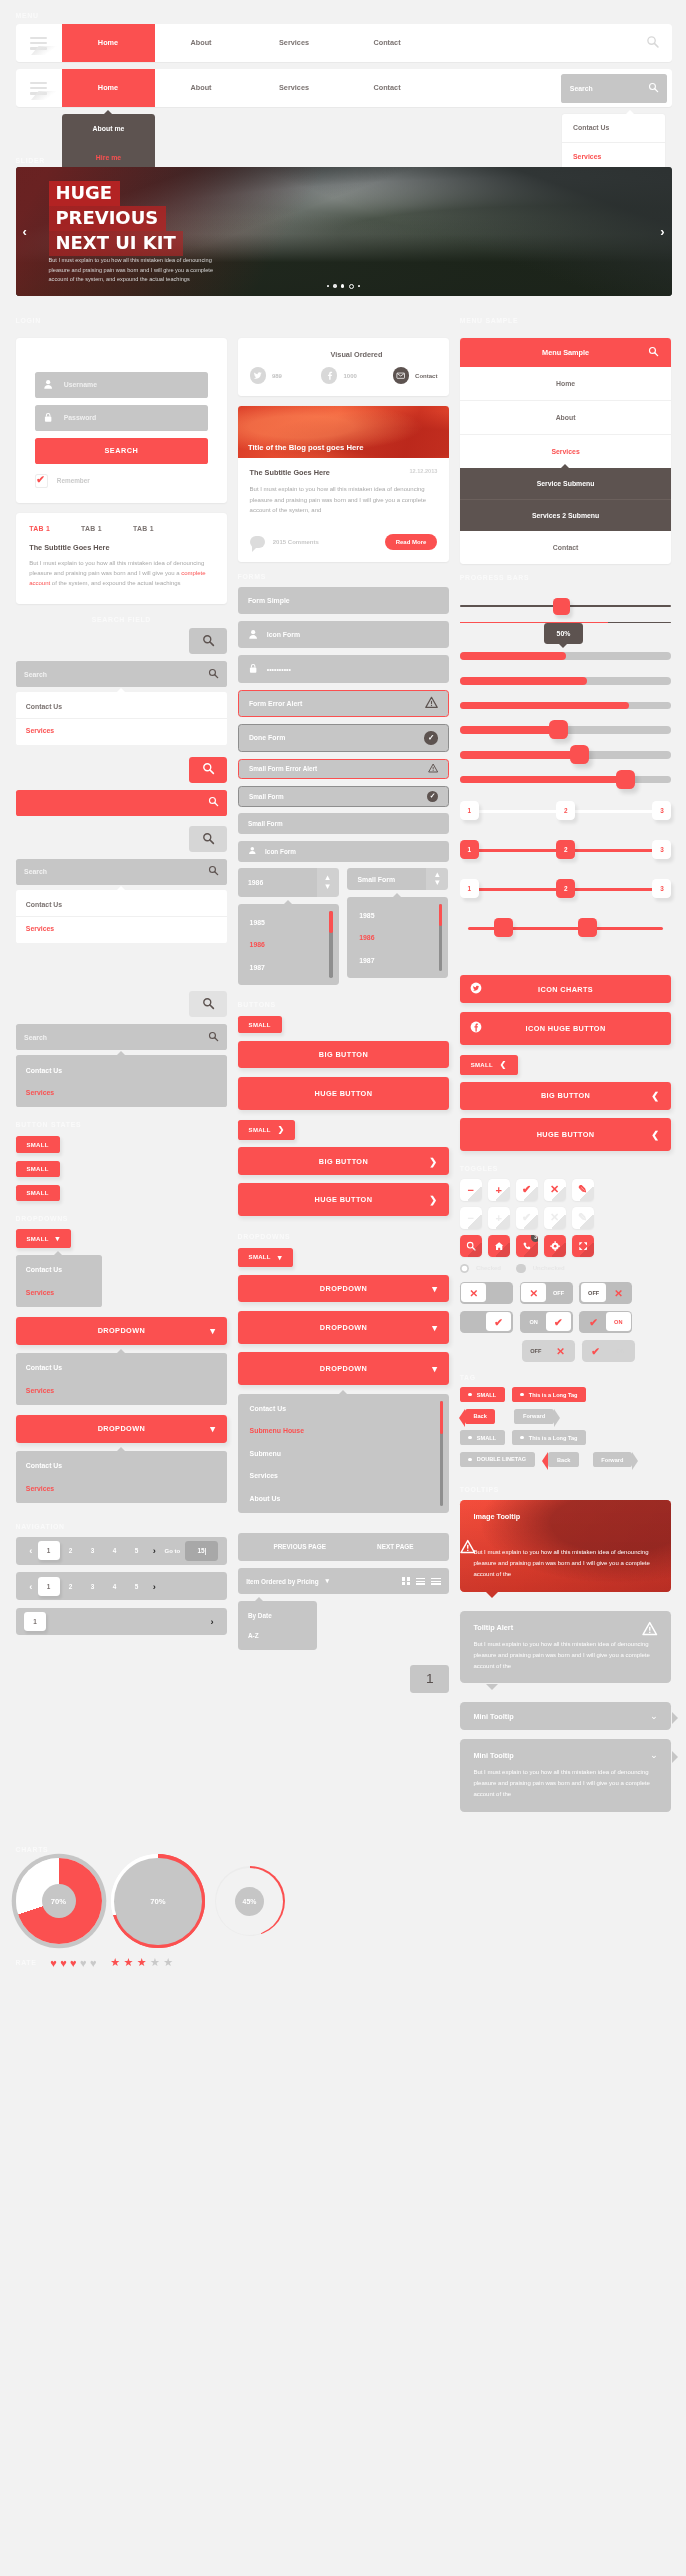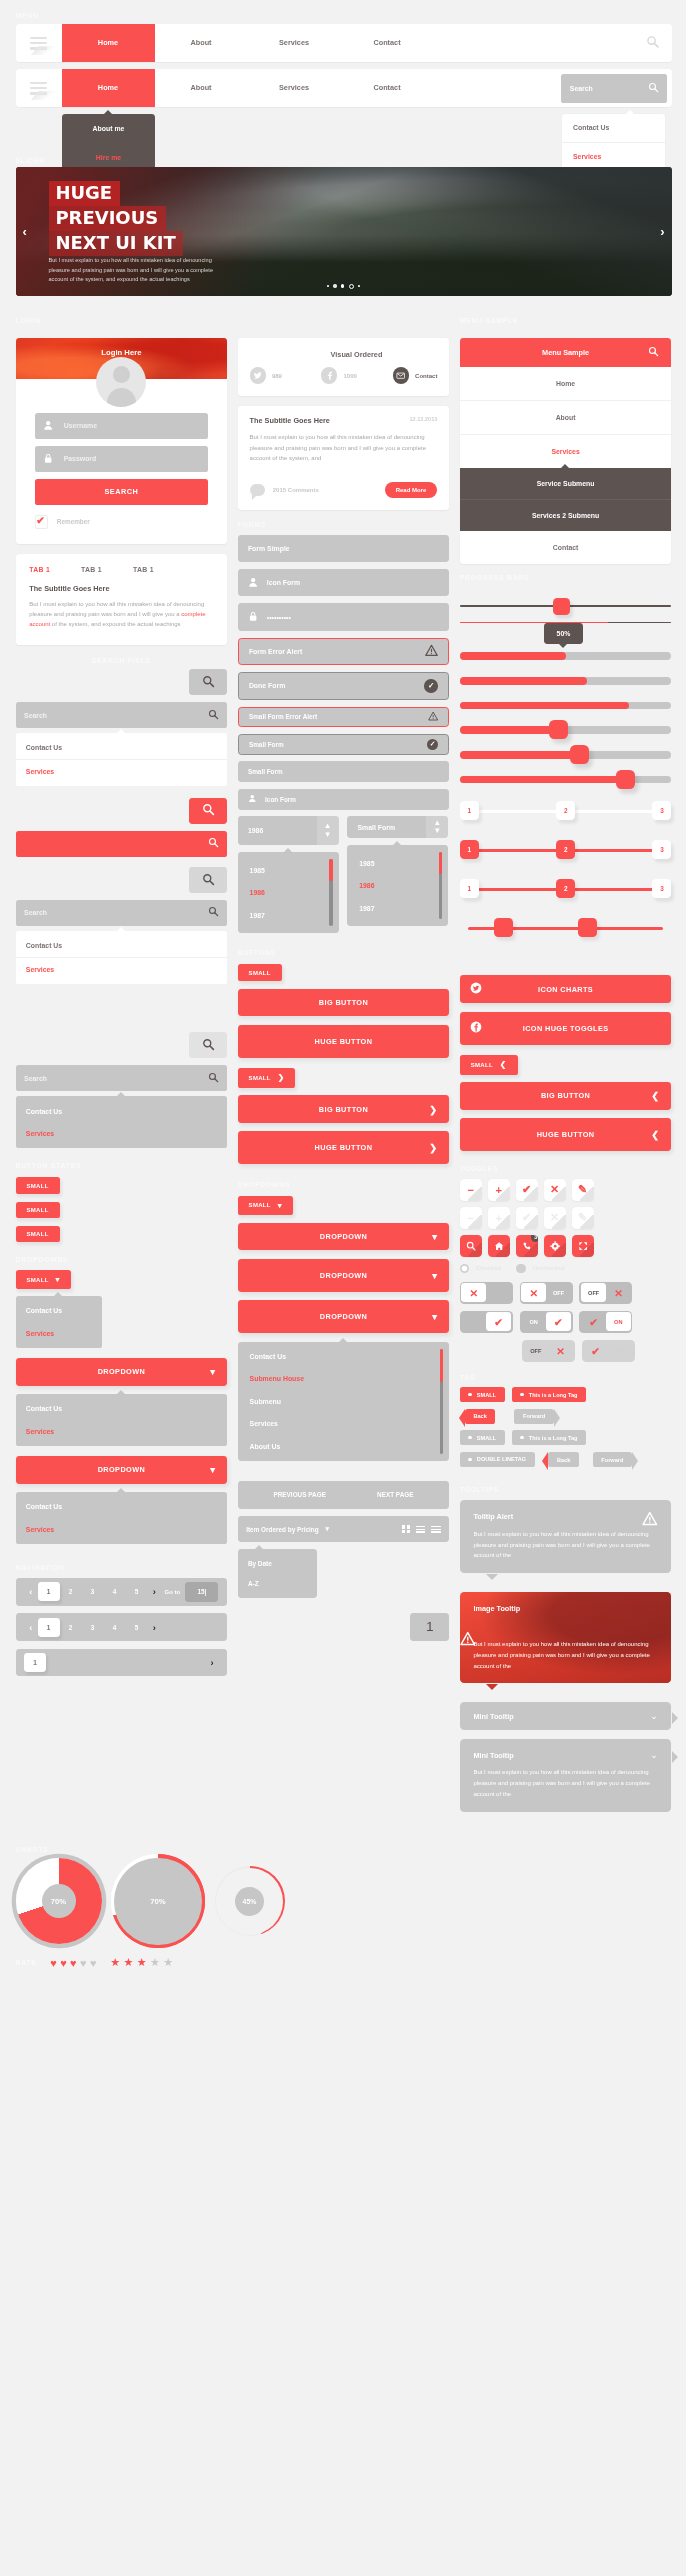--- a/index.html
+++ b/index.html
@@ -456,27 +456,20 @@
     <div class="col">
         <div class="sec-label tiny">MENU SAMPLE</div>
       </div>
   </div>
 
   <div class="cols">
 
     <div class="col">
 
       <div class="card">
-        <div class="lg-head">
-          <div class="t">Login Here</div>
-          <div class="avatar">
-              <div class="head"></div>
-              <div class="body"></div>
-            </div>
-        </div>
         <div class="lg-body">
           <div class="inp">
             <span class="ic">
               <svg width="10.3" height="10.3" viewBox="0 0 16 16">
                   <circle cx="8" cy="5" r="3.3" fill="#fff"></circle>
                   <path d="M2 15c0-3.4 2.7-5.5 6-5.5s6 2.1 6 5.5z" fill="#fff"></path>
                 </svg>
             </span>
             <span class="ph">Username</span>
           </div>
@@ -697,20 +690,23 @@
                   <rect x="1.5" y="3.5" width="13" height="9" rx="1" fill="none" stroke="#fff" stroke-width="1.3"></rect>
                   <path d="M2 4.2l6 4.4 6-4.4" fill="none" stroke="#fff" stroke-width="1.3"></path>
                 </svg>
             </span>
             <span class="ct">Contact</span>
           </div>
         </div>
       </div>
 
       <div class="card">
+        <div class="bl-img">
+          <span class="bl-title">Title of the Blog post goes Here</span>
+        </div>
         <div class="bl-body">
           <div class="bl-sub">The Subtitle Goes Here</div>
           <div class="bl-date">12.12.2013</div>
           <p>But I must explain to you how all this mistaken idea of denouncing pleasure and praising pain was born and I will give you a complete account of the system, and</p>
         </div>
         <div class="bl-foot">
           <span class="bubble"></span>
           <span class="cm">2015 Comments</span>
           <span class="readmore">Read More</span>
         </div>
@@ -998,21 +994,21 @@
         </span>
         <span>ICON CHARTS</span>
       </div>
       <div class="b-big b-huge">
         <span class="lic">
           <svg width="12" height="12" viewBox="0 0 16 16">
               <circle cx="8" cy="8" r="7.2" fill="#fff"></circle>
               <path d="M9 14V8.6h1.4l.22-1.7H9V5.85c0-.49.14-.82.84-.82h.9V3.5a12 12 0 00-1.3-.07c-1.3 0-2.18.79-2.18 2.24v1.25H5.85v1.7h1.41V14z" fill="#fb5050"></path>
             </svg>
         </span>
-        <span>ICON HUGE TOGGLES</span>
+        <span>ICON HUGE BUTTON</span>
       </div>
 
       <div style="margin:10.3px 0 7.7px 0;"><span class="b-small">
             <span>SMALL</span>
             <span class="ric">❮</span>
           </span></div>
       <div class="b-big">
         <span>BIG BUTTON</span>
         <span class="ric">❮</span>
       </div>
@@ -1146,34 +1142,34 @@
       <div style="display:flex;gap:13.7px;align-items:center;">
         <span class="tag grey" style="line-height:6.9px;">
             <i class="dot"></i>
             <span>DOUBLE LINETAG</span>
           </span>
         <span class="tag grey arrowL">Back</span>
         <span class="tag grey arrowR">Forward</span>
       </div>
 
       <div class="sec-label tiny" style="margin:19px 0 6.9px 0;">TOOLTIPS</div>
-      <div class="tt">
-        <h5>Tolltip Alert</h5>
+      <div class="tt img">
+        <h5>Image Tooltip</h5>
         <span class="warn">
           <svg width="15.5" height="15.5" viewBox="0 0 16 16">
               <path d="M8 1.6L15 14H1z" fill="none" stroke="#fff" stroke-width="1.5" stroke-linejoin="round"></path>
               <rect x="7.3" y="6" width="1.4" height="4" fill="#fff"></rect>
               <rect x="7.3" y="11" width="1.4" height="1.4" fill="#fff"></rect>
             </svg>
         </span>
         <p>But I must explain to you how all this mistaken idea of denouncing pleasure and praising pain was born and I will give you a complete account of the</p>
       </div>
 
-      <div class="tt img">
-        <h5>Image Tooltip</h5>
+      <div class="tt">
+        <h5>Tolltip Alert</h5>
         <span class="warn">
           <svg width="15.5" height="15.5" viewBox="0 0 16 16">
               <path d="M8 1.6L15 14H1z" fill="none" stroke="#fff" stroke-width="1.5" stroke-linejoin="round"></path>
               <rect x="7.3" y="6" width="1.4" height="4" fill="#fff"></rect>
               <rect x="7.3" y="11" width="1.4" height="1.4" fill="#fff"></rect>
             </svg>
         </span>
         <p>But I must explain to you how all this mistaken idea of denouncing pleasure and praising pain was born and I will give you a complete account of the</p>
       </div>
 

